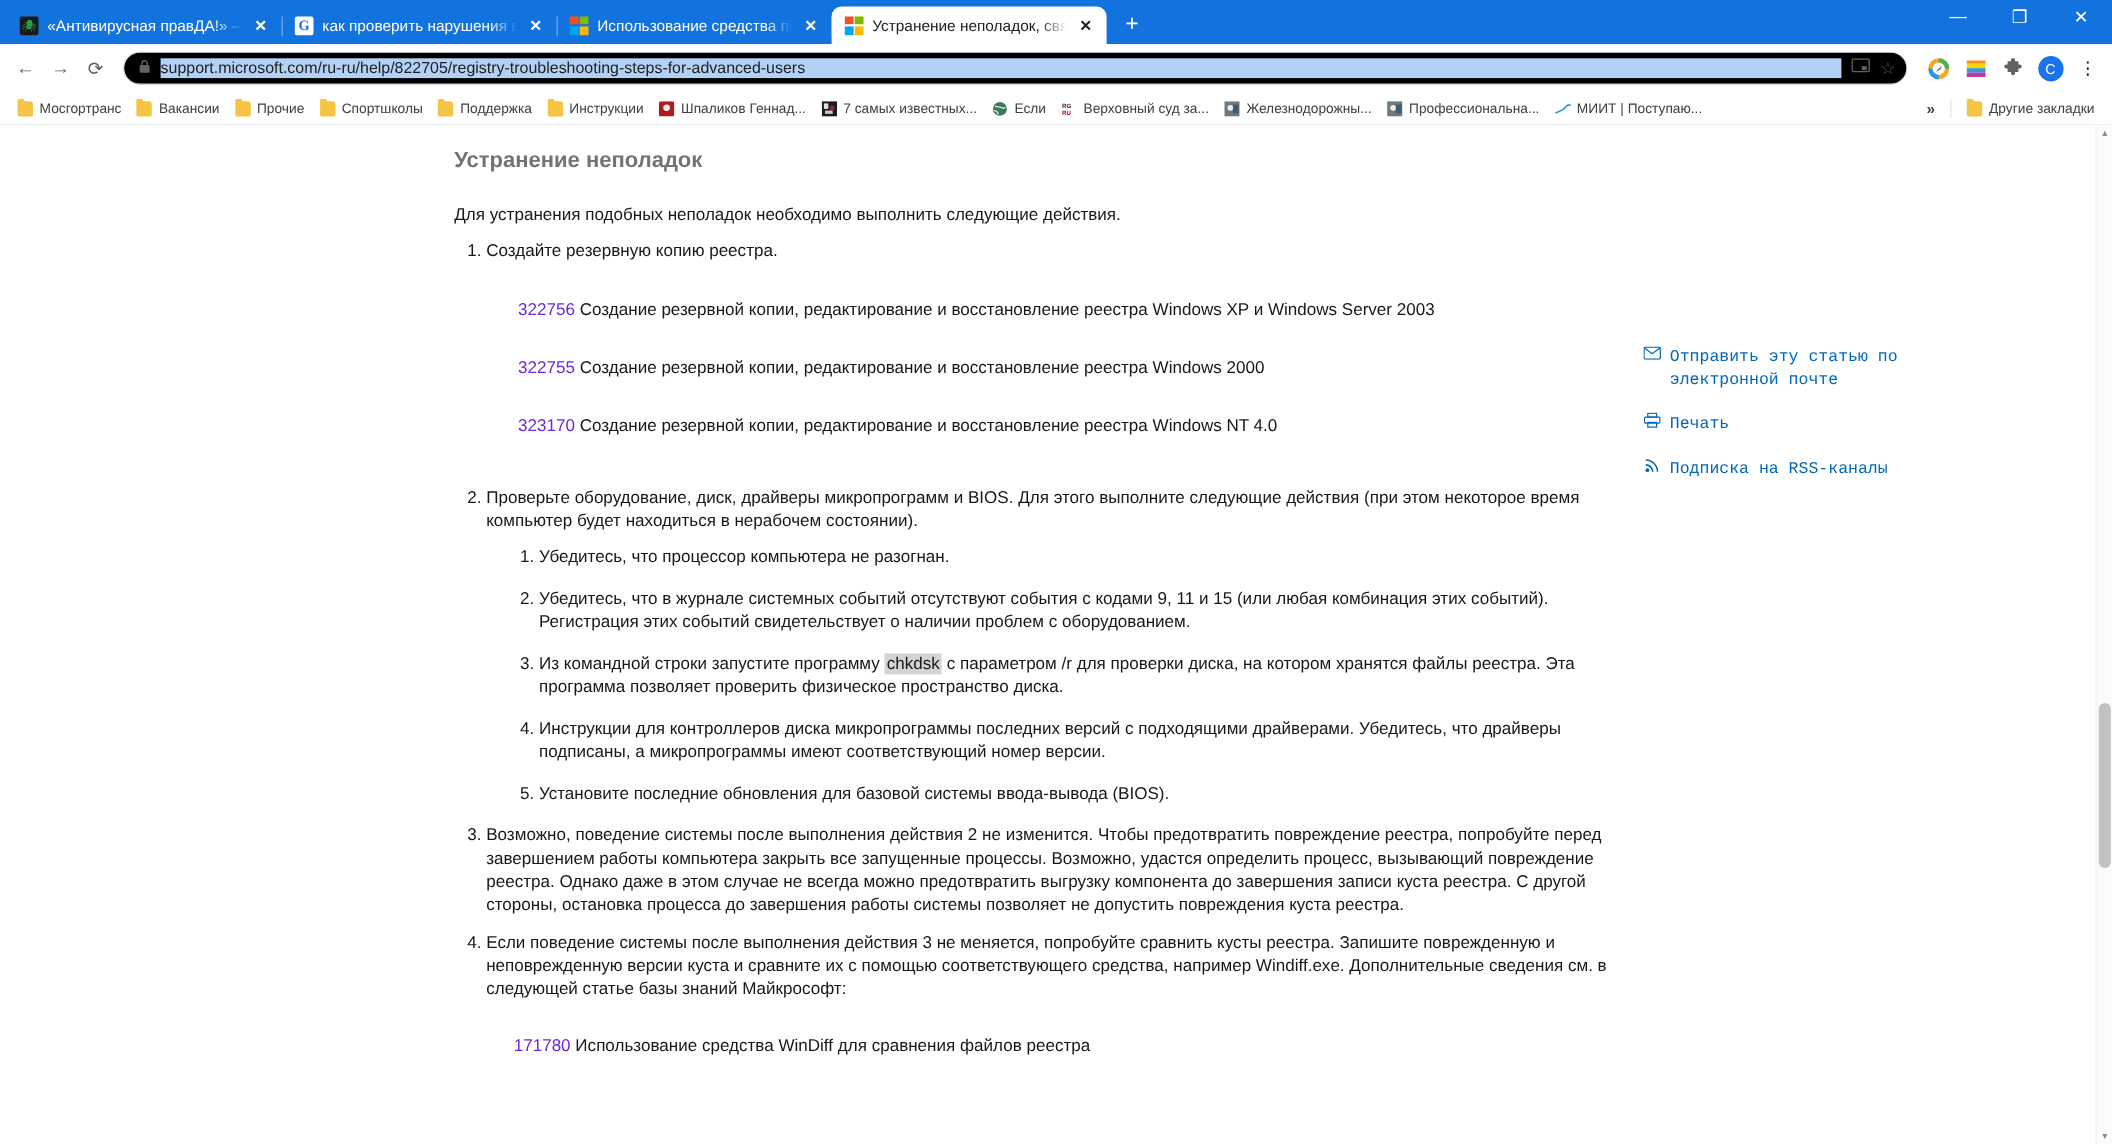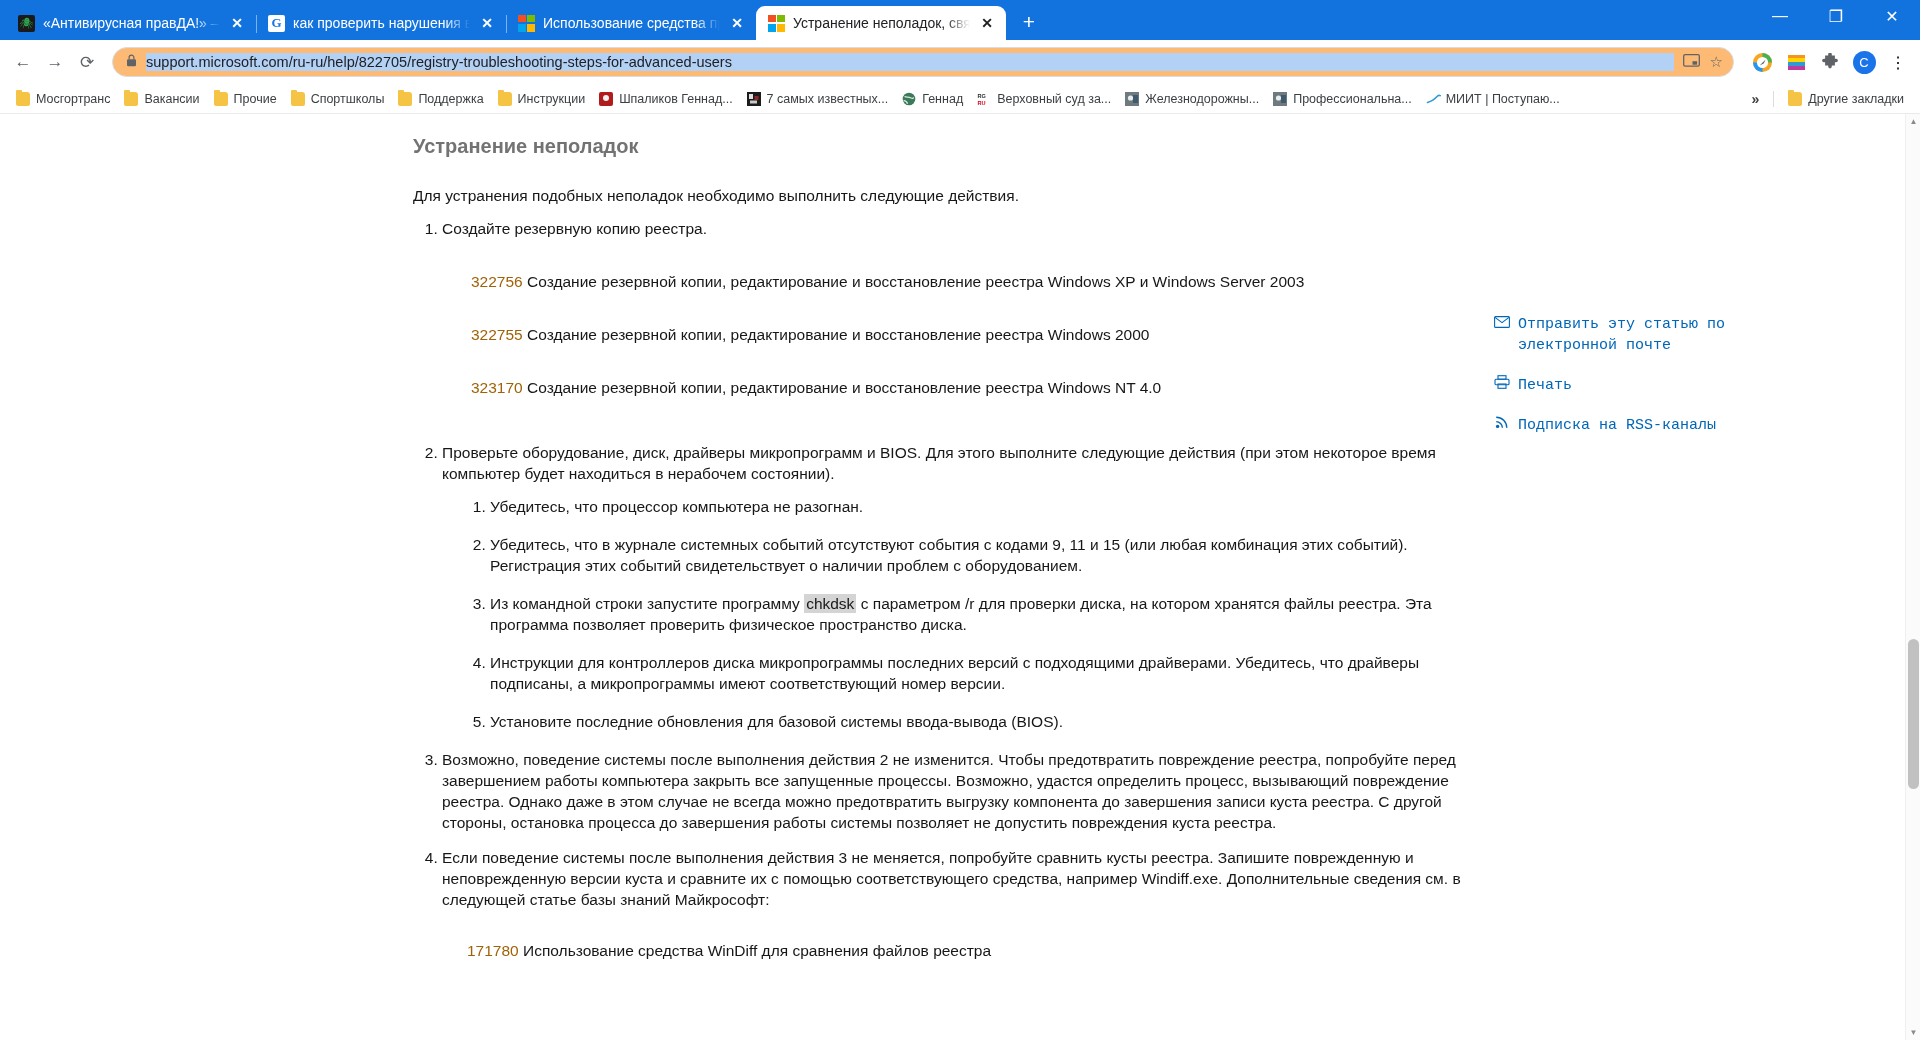--- a/index.html
+++ b/index.html
@@ -68,21 +68,21 @@
 
   .toolbar {
     height: 44px; background: #ffffff; display: flex; align-items: center;
     padding: 0 8px; gap: 2px; flex: none;
   }
   .navbtn {
     width: 30px; height: 30px; display: flex; align-items: center;
     justify-content: center; color: #5f6368; font-size: 17px; border-radius: 50%;
   }
   .omnibox {
-    flex: 1 1 auto; height: 30px; margin: 0 8px; background: #fdba74;
+    flex: 1 1 auto; height: 30px; margin: 0 8px; background: #000000;
     border: 1px solid #dadce0; border-radius: 16px; display: flex;
     align-items: center; padding: 0 8px 0 13px; gap: 9px; overflow: hidden;
   }
   .lockicon { color: #5f6368; font-size: 12px; flex: none; }
   .urltext {
     flex: 1 1 auto; font-size: 14.5px; color: #202124;
     white-space: nowrap; overflow: hidden;
     background: #b3d0f5; padding: 1px 0;
   }
   .omnibox .tail { display: flex; align-items: center; gap: 10px; flex: none; padding-right: 2px;}
@@ -140,21 +140,21 @@
     margin: 0; padding-left: 29px; list-style-type: decimal;
   }
   ol.lvl1 > li { margin-bottom: 14px; }
   ol.lvl2 {
     margin: 12px 0 10px 0; padding-left: 29px; list-style-type: decimal;
   }
   ol.lvl2 > li { margin-bottom: 17px; margin-left: 19px; }
   .sub-para { margin: 24px 0 0 29px; max-width: 1000px; }
   .kblink { margin: 32px 0 0 29px; }
   .kblink-inner { margin: 30px 0 0 25px; }
-  a.knum { color: #a16207; text-decoration: none; }
+  a.knum { color: #6d28d9; text-decoration: none; }
   code.inline {
     background: #d4d4d4; font-family: "Liberation Sans", sans-serif;
     font-size: 15.5px; padding: 1px 2px;
   }
 
   .sidebar {
     position: absolute; left: 1493px; top: 200px; width: 250px;
     font-size: 15px; line-height: 21px; color: #0067b8; font-family: Liberation Mono, monospace;
   }
   .side-item { display: flex; gap: 8px; margin-bottom: 19px; align-items: flex-start; }
@@ -332,21 +332,21 @@
       <span>7 самых известных...</span>
     </div>
 
     <div class="bm">
       <span class="bico">
         <svg width="14" height="14" viewBox="0 0 14 14" aria-hidden="true">
           <circle cx="7" cy="7" r="6.3" fill="#3c7a5b"></circle>
           <path d="M2.5 4.5c2 1 4 .2 6 1.3s3 .5 3.2-.4M1.6 8.4c2.2.3 3.4 1.6 4 3.4" stroke="#d9eadf" stroke-width="1.2" fill="none"></path>
         </svg>
       </span>
-      <span>Геннад</span>
+      <span>Если</span>
     </div>
 
     <div class="bm">
       <span class="bico">
         <svg width="14" height="14" viewBox="0 0 14 14" aria-hidden="true">
           <rect width="14" height="14" fill="#ffffff"></rect>
           <text x="0.5" y="6" font-size="5.6" fill="#2b2b2b" font-family="Liberation Sans, sans-serif" font-weight="bold">RG</text>
           <text x="0.5" y="12.6" font-size="5.6" fill="#d0021b" font-family="Liberation Sans, sans-serif" font-weight="bold">RU</text>
         </svg>
       </span>

